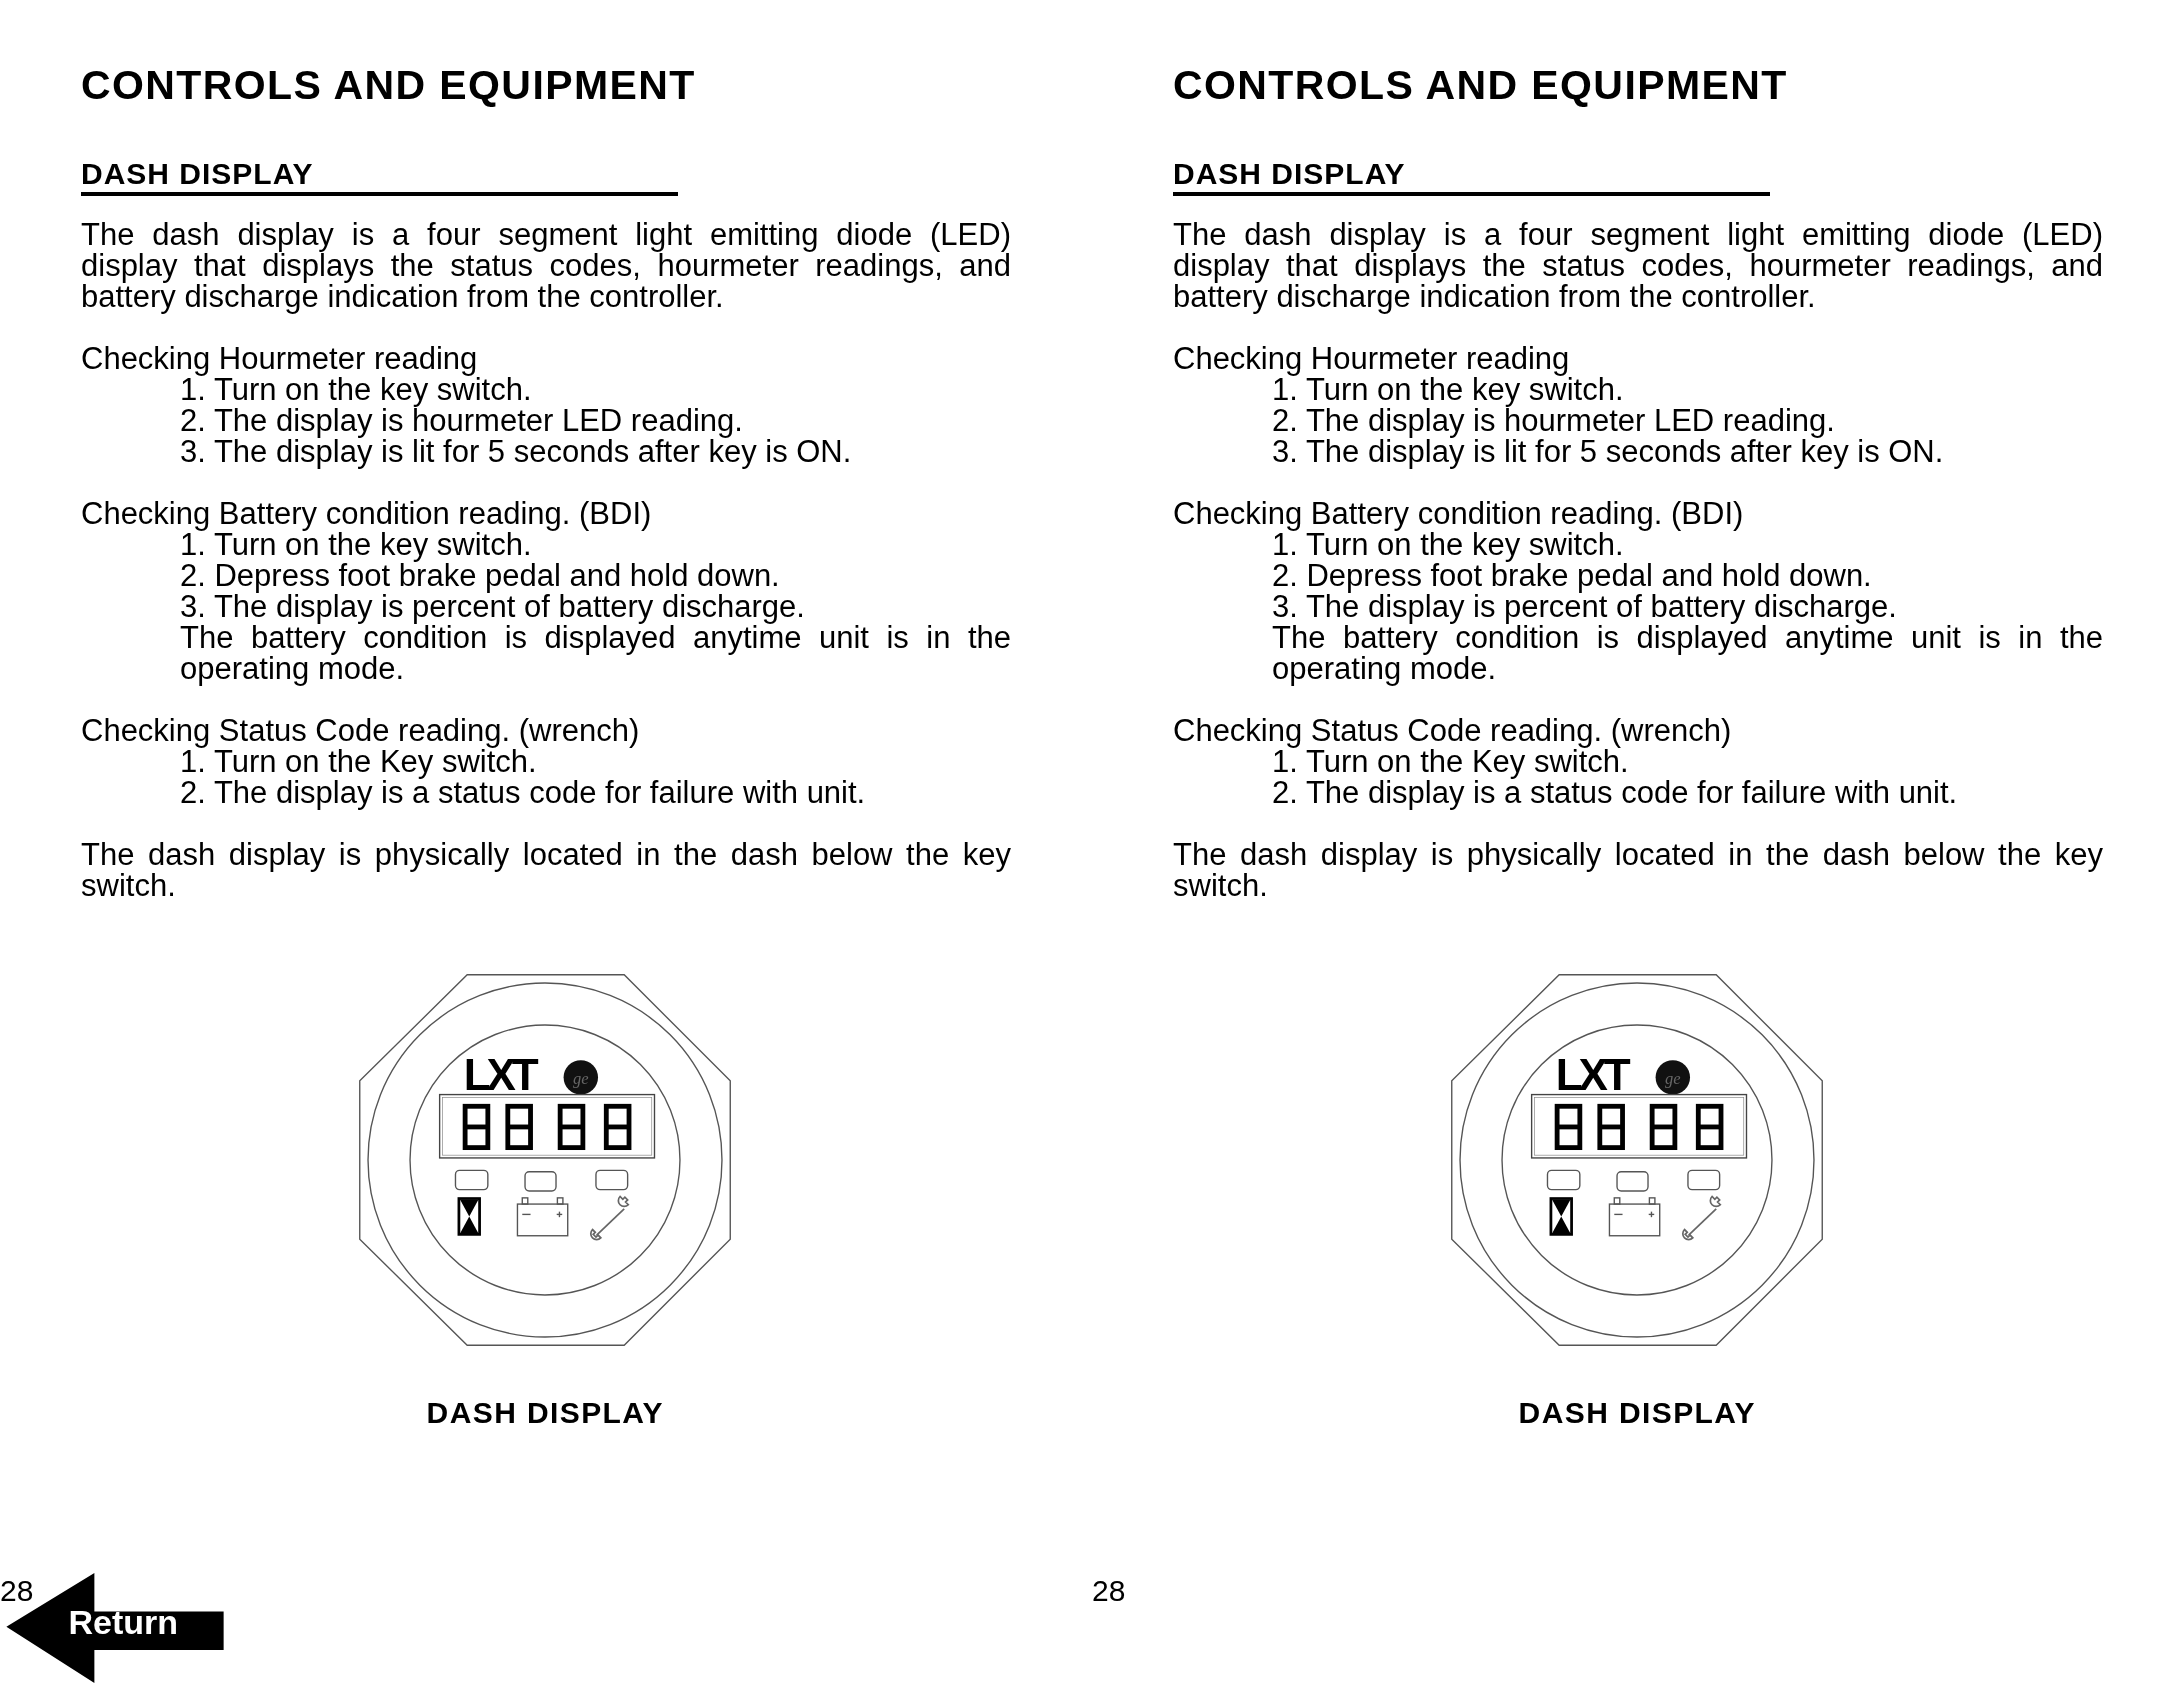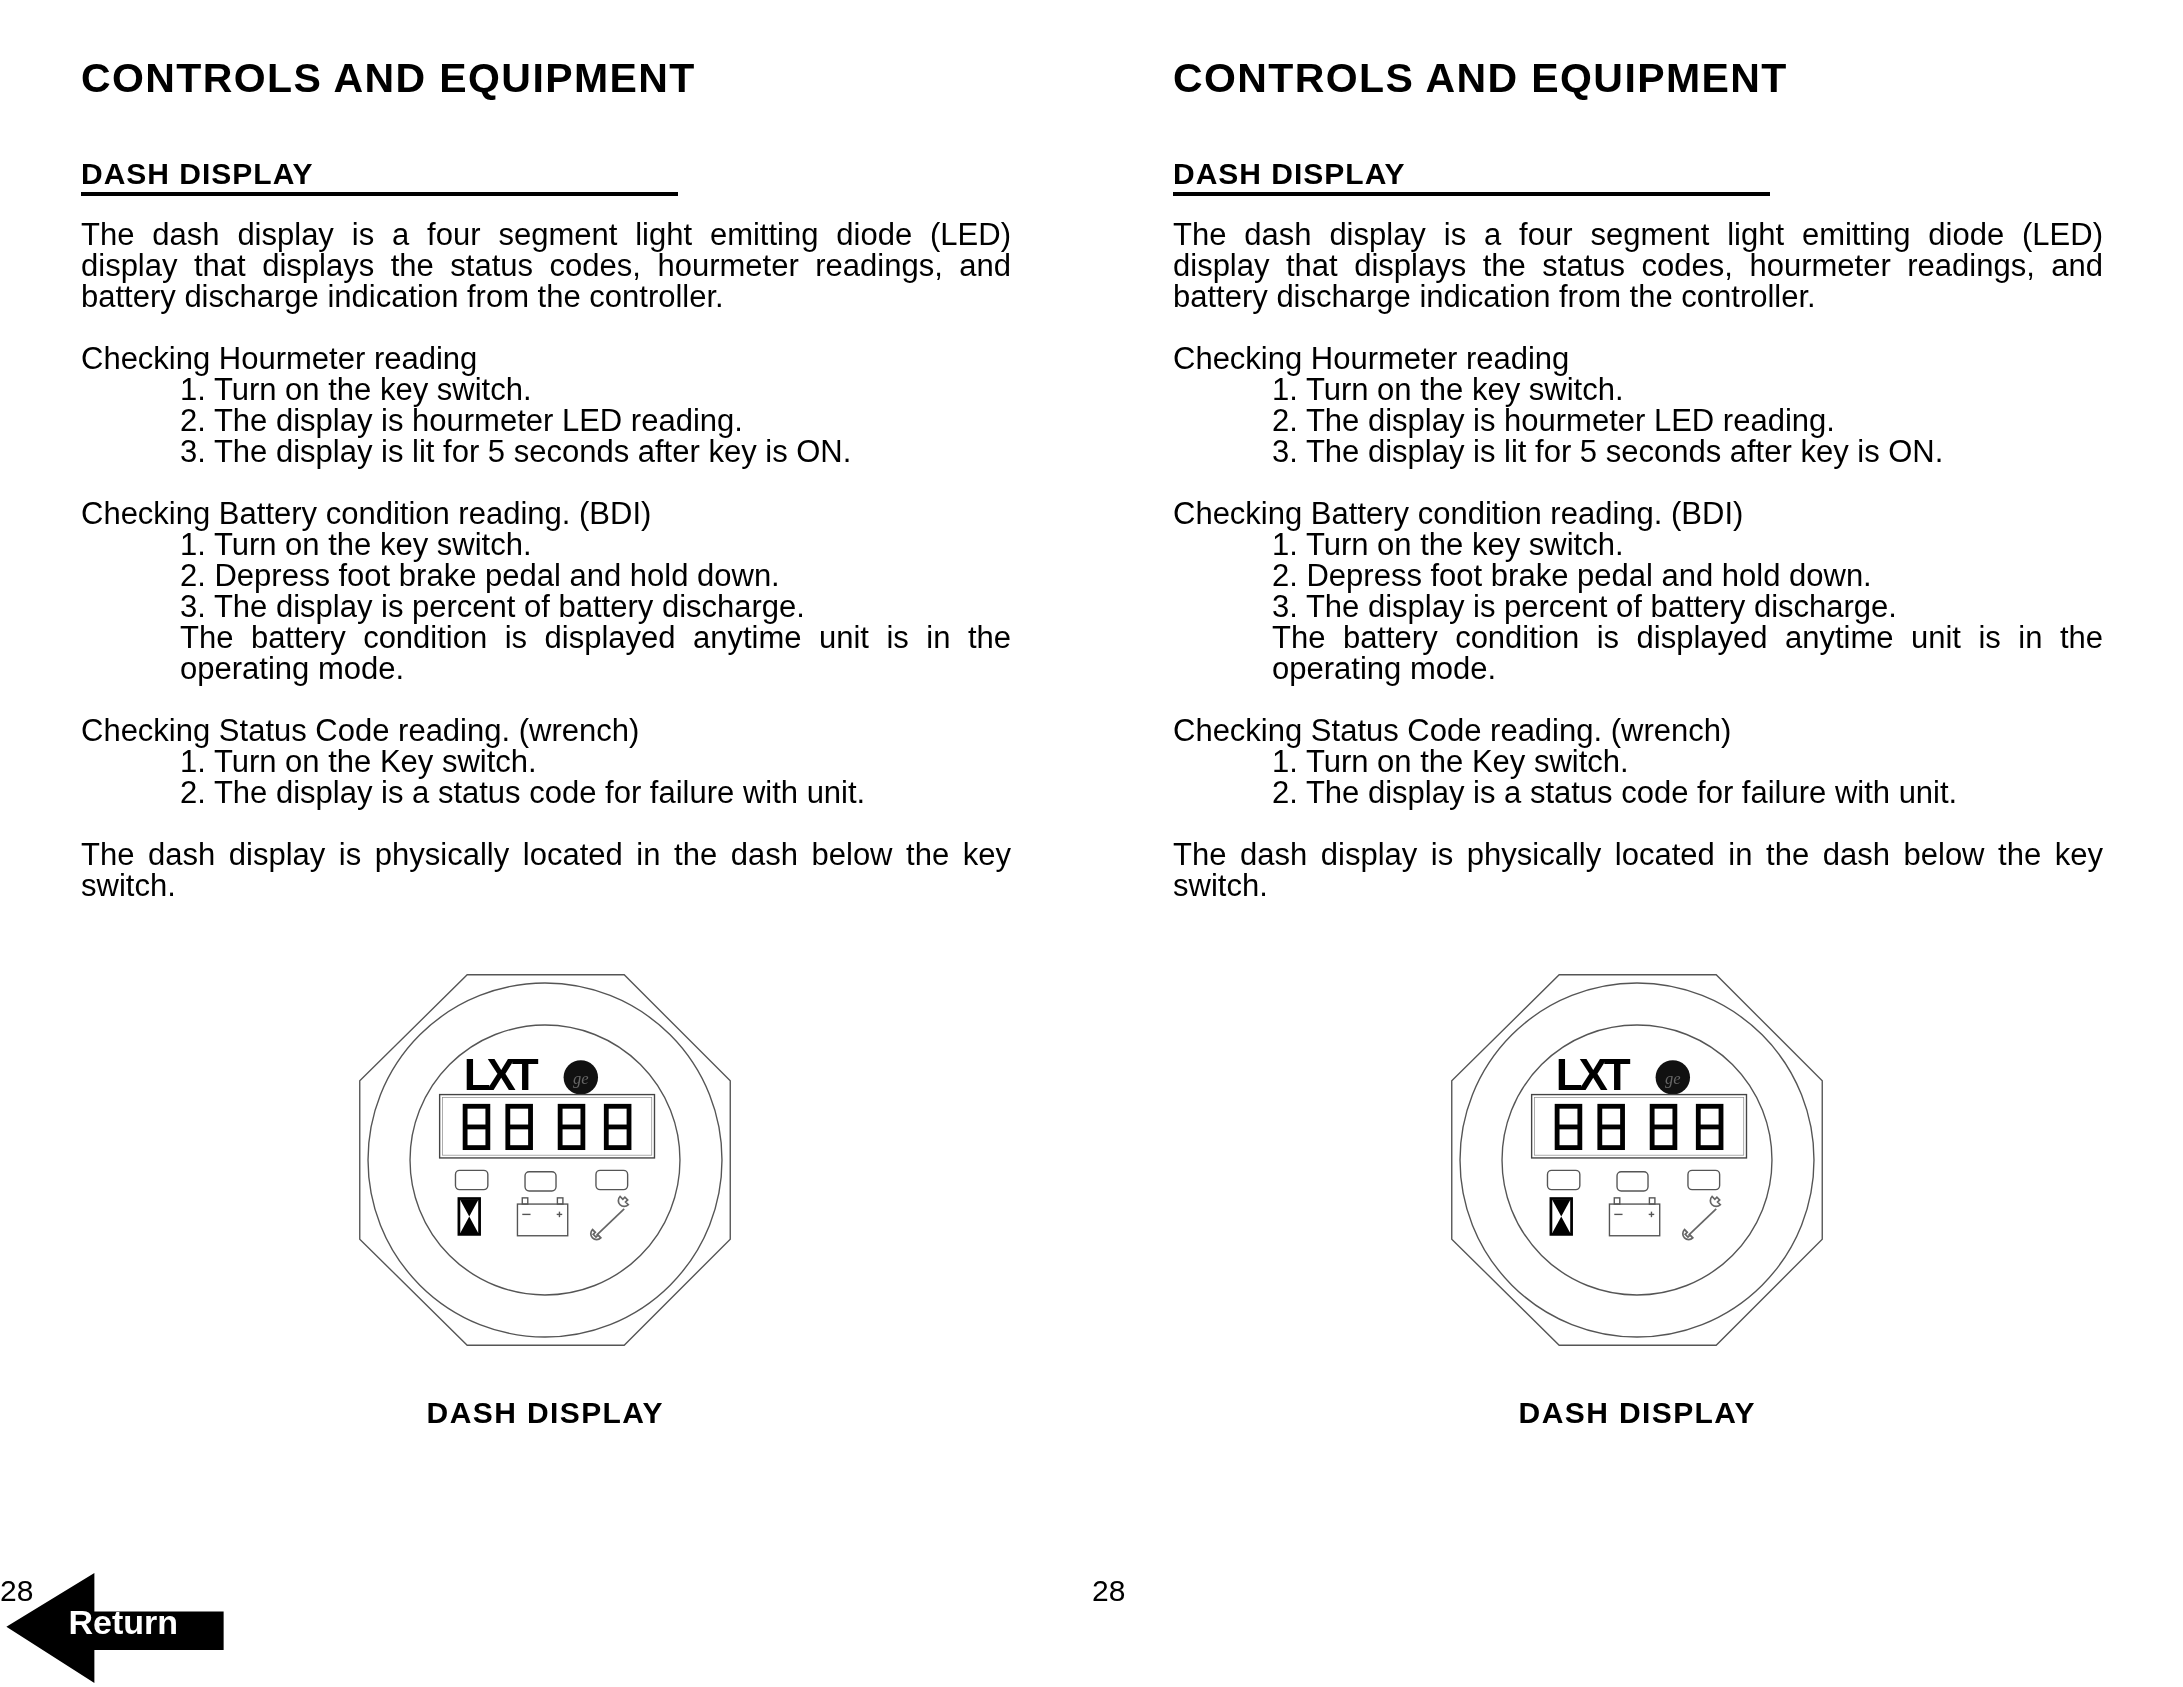--- a/index.html
+++ b/index.html
@@ -1,21 +1,21 @@
 <!DOCTYPE html>
 <html style="font-size:11px"><head>
 <meta charset="utf-8">
 <style>
   html, body { margin: 0; padding: 0; background: #ffffff; }
   body { width: 2183px; height: 1687px; position: relative; overflow: hidden;
          font-family: "Liberation Sans", sans-serif; color: #000; }
   .page { position: absolute; top: 0; width: 1092px; height: 1687px; }
   .page.left { left: 0; }
   .page.right { left: 1092px; }
-  .title { position: absolute; left: 81px; top: 55px; font-size: 41px; font-weight: bold;
+  .title { position: absolute; left: 81px; top: 62px; font-size: 41px; font-weight: bold;
            letter-spacing: 1.4px; white-space: nowrap; }
   .subhead { position: absolute; left: 81px; top: 157px; width: 597px; font-size: 30px;
              font-weight: bold; letter-spacing: 1px; border-bottom: 4.1px solid #000; padding-bottom: 1.4px; line-height: 34px; }
   .body { position: absolute; left: 81px; top: 219px; width: 930px; font-size: 31px; line-height: 31px; }
   .body p { margin: 0; }
   .body .gap { height: 31px; }
   .body .ind { padding-left: 99px; }
   .para-just { text-align: justify; text-align-last: left; }
   .diagram { position: absolute; left: 357px; top: 972px; width: 376px; height: 376px; }
   .caption { position: absolute; left: 0; width: 1092px; top: 1396px; text-align: center;

